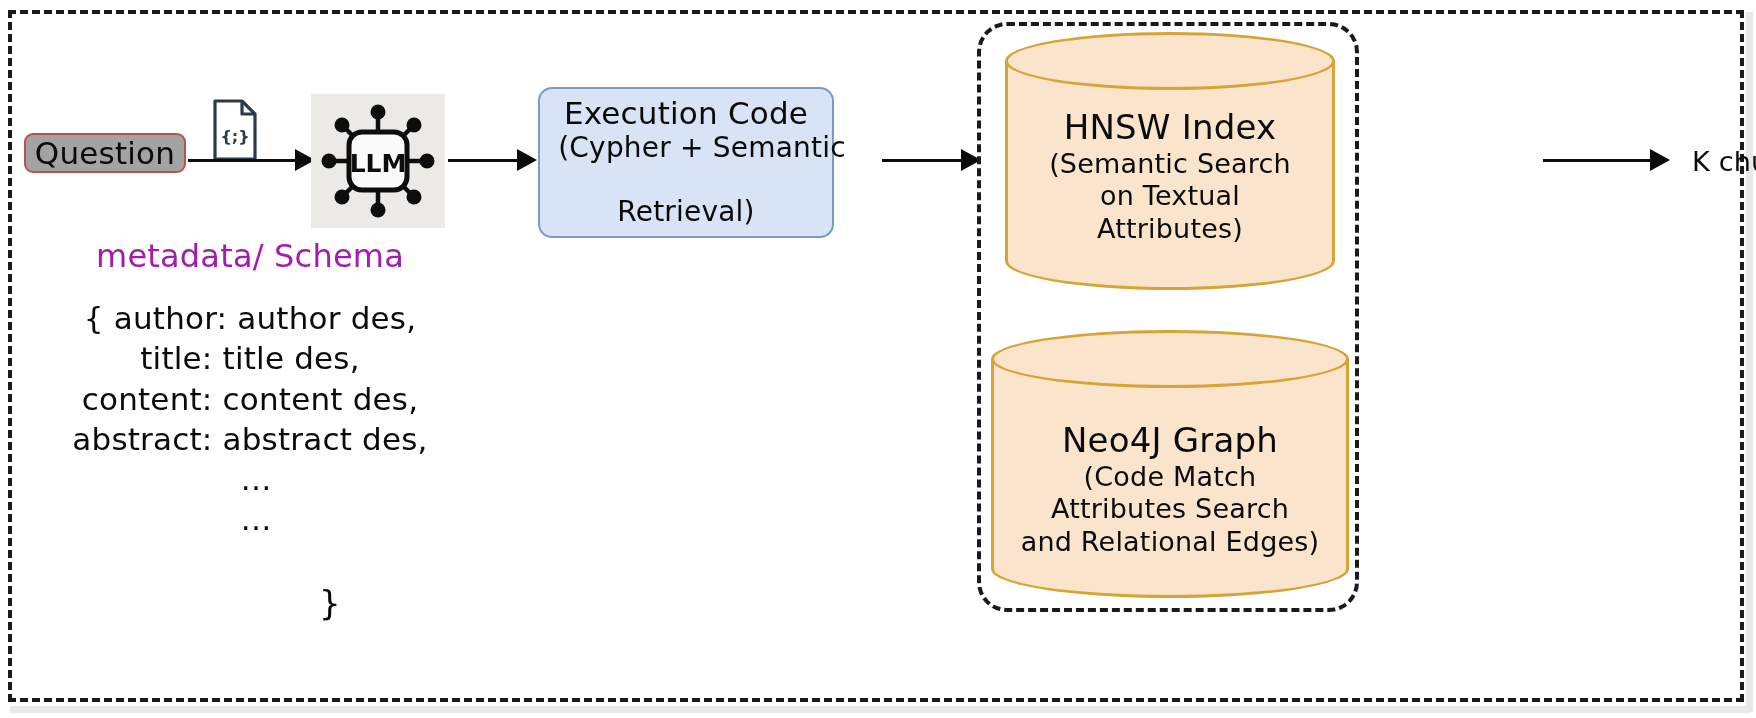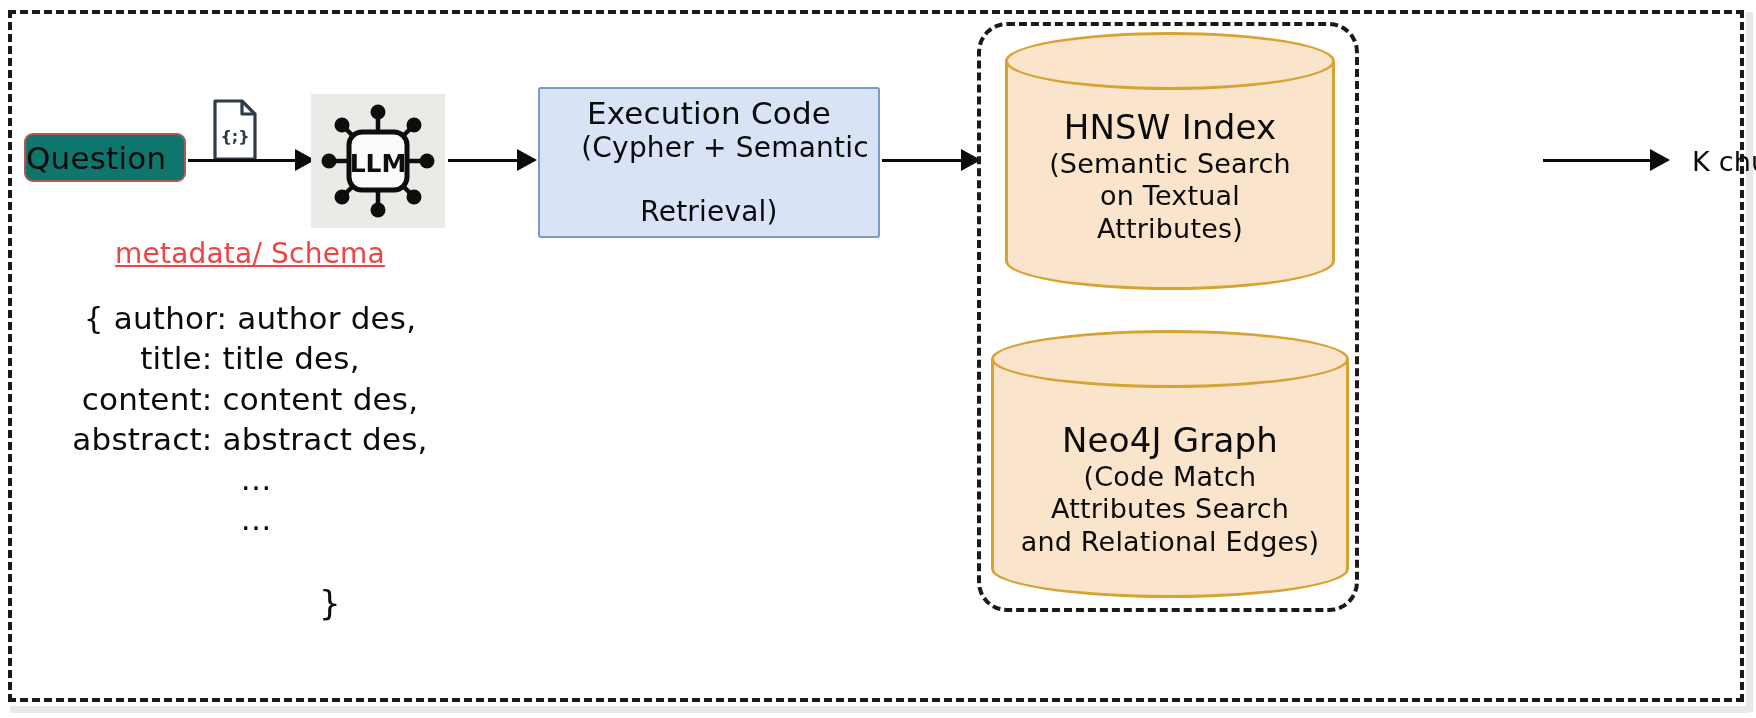--- a/index.html
+++ b/index.html
@@ -45,27 +45,27 @@
     height: 700px;
     background: #e9e9e9;
   }
 
   
   .question-box {
     position: absolute;
     left: 24px;
     top: 133px;
     width: 162px;
-    height: 49px;
-    background: #0f766e;
+    height: 40px;
+    background: #a3a3a3;
     border: 2.5px solid #b85450;
     border-radius: 9px;
     display: flex;
     align-items: center;
-    justify-content: flex-start;
+    justify-content: center;
     box-sizing: border-box;
   }
   .question-box .label {
     font-size: 31px;
     color: #0b0b0b;
     white-space: nowrap;
   }
 
   
   .json-icon {
@@ -99,25 +99,25 @@
     width: 134px;
     height: 134px;
     background: #eceae7;
   }
 
   
   .exec-box {
     position: absolute;
     left: 538px;
     top: 87px;
-    width: 342px;
+    width: 296px;
     height: 151px;
     background: #d8e3f6;
     border: 2.5px solid #7a9ac9;
-    border-radius: 3px;
+    border-radius: 14px;
     box-sizing: border-box;
     display: flex;
     flex-direction: column;
     align-items: center;
     justify-content: center;
     line-height: 1.16;
   }
   .exec-box .t1 { font-size: 31px; color: #0b0b0b; white-space: nowrap; }
   .exec-box .t2 { font-size: 28px; color: #0b0b0b; white-space: nowrap; margin-left: 32px; }
   .exec-box .t3 { font-size: 28px; color: #0b0b0b; white-space: nowrap; margin-top: 32px; }
@@ -183,23 +183,22 @@
   .cyl-text .head { font-size: 34px; display: block; white-space: nowrap; }
   .cyl-text .sub  { font-size: 27px; display: block; white-space: nowrap; }
 
   
   .schema-title {
     position: absolute;
     left: 0px;
     top: 237px;
     width: 500px;
     text-align: center;
-    font-size: 28px;
-    color: #ef4444;
-    text-decoration: underline;
+    font-size: 32px;
+    color: #a21caf;
   }
   .schema-body {
     position: absolute;
     left: 0px;
     top: 298px;
     width: 500px;
     text-align: center;
     font-size: 31px;
     color: #0b0b0b;
     line-height: 1.30;

